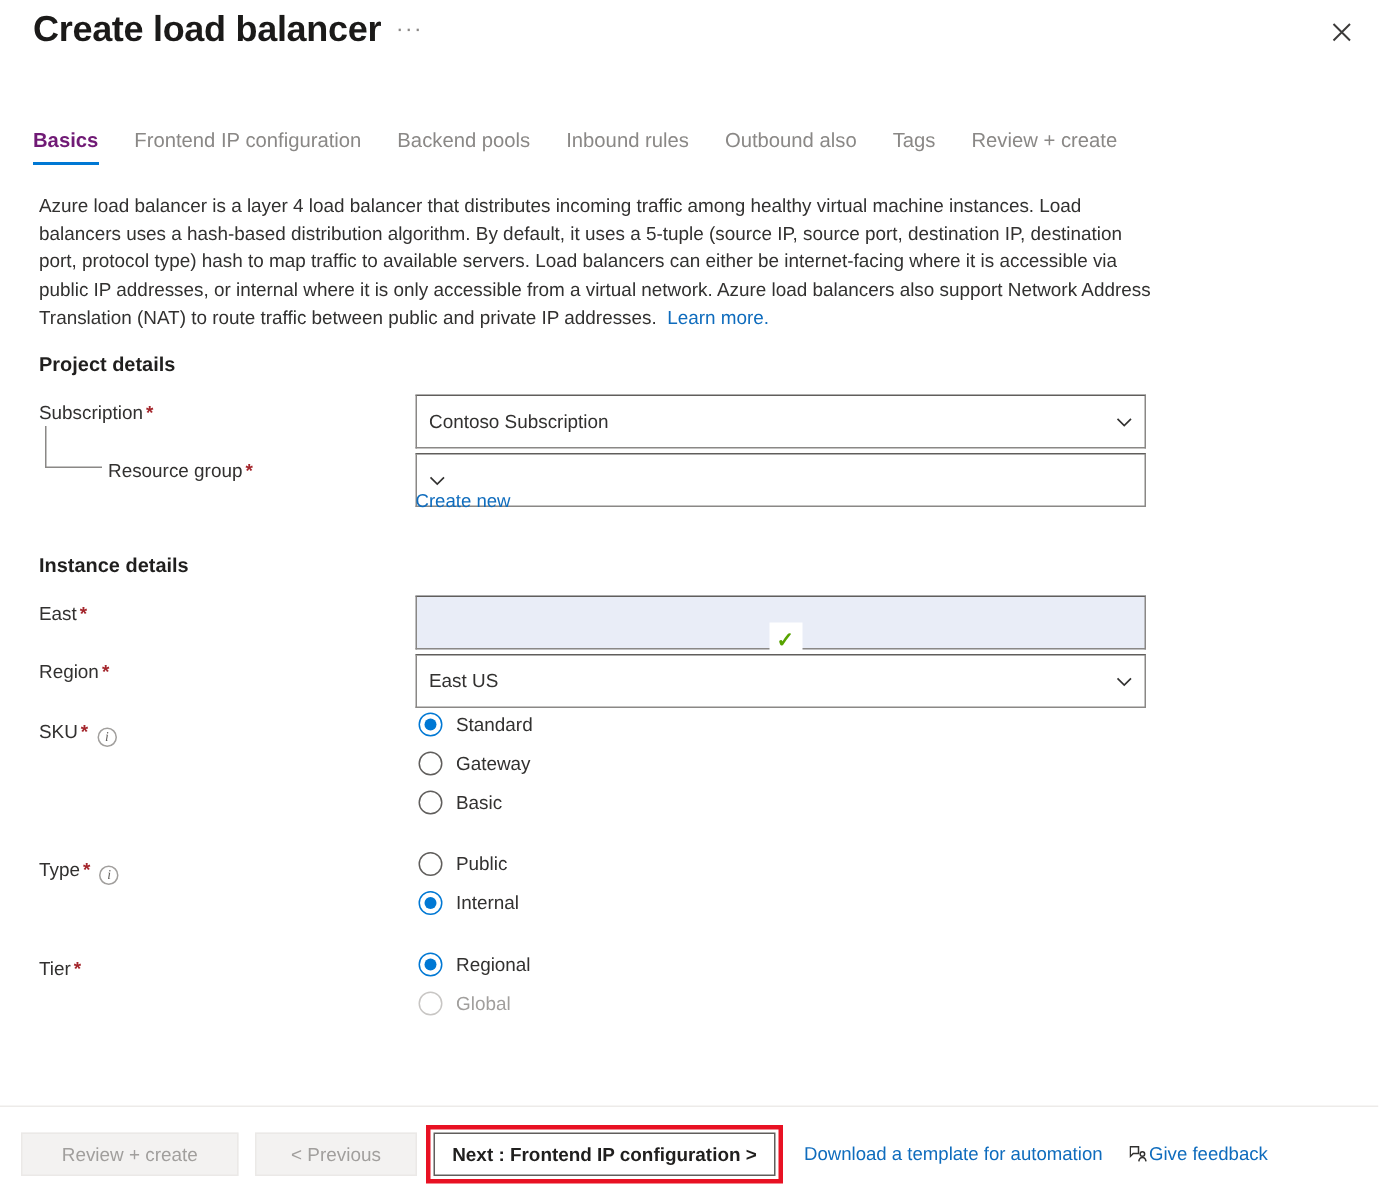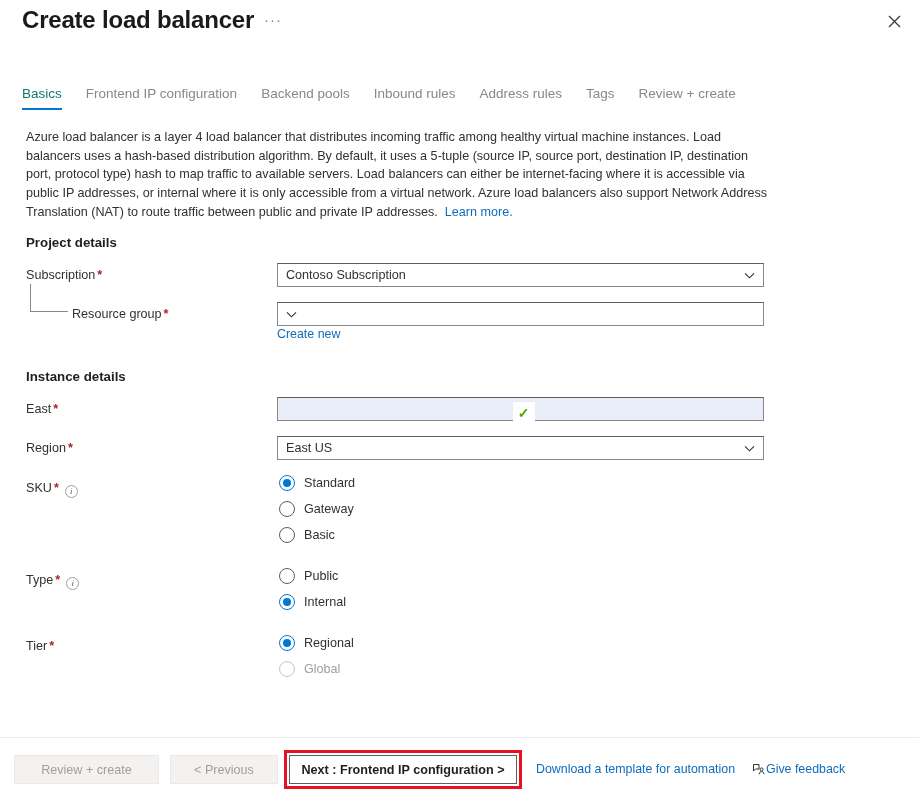--- a/index.html
+++ b/index.html
@@ -37,21 +37,21 @@
   .tabs {
     position: absolute; left: 22px; top: 86px;
     display: flex; align-items: flex-end; gap: 0;
   }
   .tab {
     position: relative;
     font-size: 13.5px; color: #8a8886;
     padding: 0 0 9px 0; margin-right: 24px;
     cursor: pointer; white-space: nowrap;
   }
-  .tab.active { color: #0f766e; font-weight: 400; text-align: center; }
+  .tab.active { color: #701a75; font-weight: 700; text-align: center; }
   .tab.active::after {
     content: ""; position: absolute; left: 0; right: 0; bottom: 0;
     height: 2.5px; background: #0078d4;
   }
 
   
   .desc {
     position: absolute; left: 26px; top: 128px; width: 745px;
     font-size: 12.6px; line-height: 18.7px; color: #323130;
   }
@@ -77,21 +77,21 @@
     line-height: 11px; text-align: center;
     font-family: "Liberation Serif", serif; font-style: italic;
     cursor: pointer;
   }
 
   
   .ctl {
     position: absolute; left: 277px; width: 487px; height: 24px;
     border: 1px solid #8a8886; border-top-color: #605e5c;
     background: #fff; font-size: 12.6px; color: #323130;
-    display: flex; align-items: center; padding: 4px 8px;
+    display: flex; align-items: center; padding: 17px 8px;
     cursor: pointer;
   }
   .ctl .val { flex: 1; white-space: nowrap; overflow: hidden; }
   .chev { width: 11px; height: 11px; flex: none; }
   .chev svg { display: block; }
 
   .ctl.textbox { background: #e9edf7; cursor: text; }
   .ctl.textbox .valid-wrap {
     width: 22px; height: 22px; background:#fff; flex: none;
     display: flex; align-items: center; justify-content: center;
@@ -182,21 +182,21 @@
         <path d="M1 1 L12 12 M12 1 L1 12" stroke="#3b3a39" stroke-width="1.3" fill="none"></path>
       </svg>
     </div>
   </div>
 
   <div class="tabs">
     <div class="tab active">Basics</div>
     <div class="tab">Frontend IP configuration</div>
     <div class="tab">Backend pools</div>
     <div class="tab">Inbound rules</div>
-    <div class="tab">Address rules</div>
+    <div class="tab">Outbound also</div>
     <div class="tab">Tags</div>
     <div class="tab">Review + create</div>
   </div>
 
   <div class="desc">
     <span>Azure load balancer is a layer 4 load balancer that distributes incoming traffic among healthy virtual machine instances. Load balancers uses a hash-based distribution algorithm. By default, it uses a 5-tuple (source IP, source port, destination IP, destination port, protocol type) hash to map traffic to available servers. Load balancers can either be internet-facing where it is accessible via public IP addresses, or internal where it is only accessible from a virtual network. Azure load balancers also support Network Address Translation (NAT) to route traffic between public and private IP addresses.</span>
     <span>&nbsp;</span><a class="link">Learn more.</a>
   </div>
 
   <div class="section-title" id="project-details-title">Project details</div>

